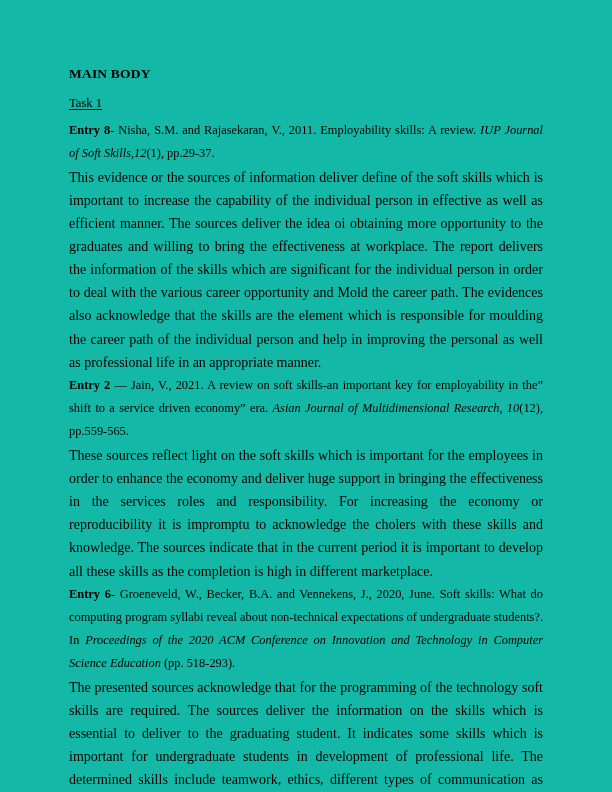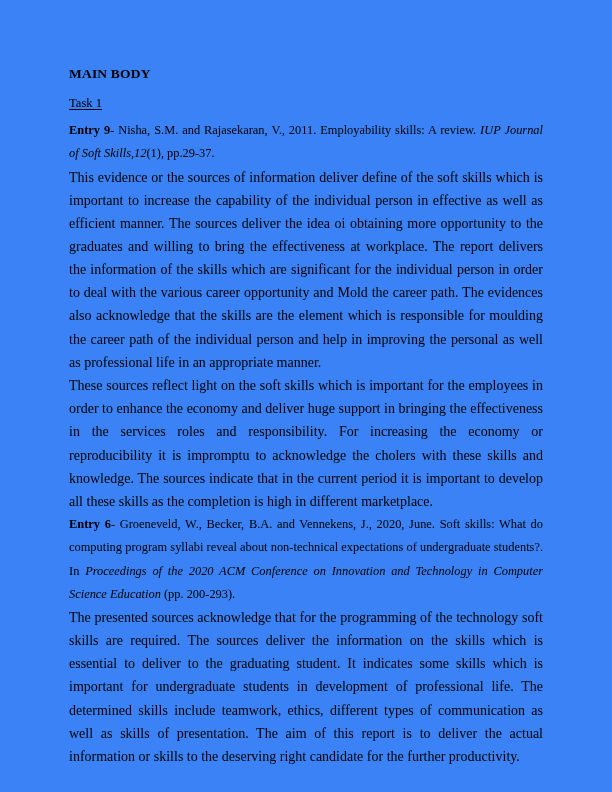--- a/index.html
+++ b/index.html
@@ -11,21 +11,21 @@
     width: 612px;
     height: 792px;
     font-family: "Liberation Serif", "DejaVu Serif", serif;
     color: #000000;
     -webkit-font-smoothing: antialiased;
   }
   .page {
     position: relative;
     width: 612px;
     height: 792px;
-    background: #3b82f6;
+    background: #14b8a6;
     box-sizing: border-box;
     padding: 66px 69px 0 69px;
   }
   .doc-body {
     width: 474px;
   }
   h1.main-title {
     font-size: 13.5px;
     font-weight: bold;
     margin: 0 0 11px 0;
@@ -62,25 +62,26 @@
 </head>
 <body>
 
 <div class="page">
   <div class="doc-body">
 
     <h1 class="main-title">MAIN BODY</h1>
 
     <div class="task-heading"><span class="u">Task 1</span></div>
 
-    <p class="entry"><b>Entry 9</b><span>- </span><span>Nisha, S.M. and Rajasekaran, V., 2011. Employability skills: A review. </span><i>IUP Journal of Soft Skills,12</i><span>(1), pp.29-37.</span></p>
+    <p class="entry"><b>Entry 8</b><span>- </span><span>Nisha, S.M. and Rajasekaran, V., 2011. Employability skills: A review. </span><i>IUP Journal of Soft Skills,12</i><span>(1), pp.29-37.</span></p>
 
     <p class="para">This evidence or the sources of information deliver define of the soft skills  which is important to increase the capability of the individual person in effective as well as efficient manner.   The sources deliver the idea oi obtaining  more opportunity to the graduates and willing to bring the effectiveness at workplace.  The report delivers the information of the skills which are significant for the individual person in order to deal with the various career opportunity and Mold  the career path.   The evidences also acknowledge that the skills are the element which is responsible for moulding the career path of the individual person  and help in improving the personal as well as professional life in an appropriate manner.</p>
 
+    <p class="entry"><b>Entry 2</b><span> — </span><span>Jain, V., 2021. A review on soft skills-an important key for employability in the” shift to a service driven economy” era. </span><i>Asian Journal of Multidimensional Research, 10</i><span>(12), pp.559-565.</span></p>
 
     <p class="para">These sources reflect light on the soft skills which is important for the employees in order to enhance the economy and deliver huge  support in bringing the effectiveness in the services roles and responsibility.    For increasing the economy or reproducibility it is impromptu to acknowledge the cholers with these skills and knowledge.    The sources indicate that in the current period it is important to develop all these skills as the completion is high in different marketplace.</p>
 
-    <p class="entry"><b>Entry 6</b><span>- </span><span>Groeneveld, W., Becker, B.A. and Vennekens, J., 2020, June. Soft skills: What do computing program syllabi reveal about non-technical expectations of undergraduate students?. In </span><i>Proceedings of the 2020 ACM Conference on Innovation and Technology in Computer Science Education</i><span> (pp. 200-293).</span></p>
+    <p class="entry"><b>Entry 6</b><span>- </span><span>Groeneveld, W., Becker, B.A. and Vennekens, J., 2020, June. Soft skills: What do computing program syllabi reveal about non-technical expectations of undergraduate students?. In </span><i>Proceedings of the 2020 ACM Conference on Innovation and Technology in Computer Science Education</i><span> (pp. 518-293).</span></p>
 
     <p class="para">The presented sources acknowledge that  for the programming of the  technology  soft skills are required. The sources deliver the information on the skills which is essential to deliver to the graduating student. It indicates some   skills which is important for undergraduate students in development of  professional life.  The determined skills include teamwork, ethics, different types of communication as well as  skills of presentation.  The aim of this report is to deliver the actual information or skills to the  deserving right candidate for the further productivity.</p>
 
   </div>
 </div>
 
 </body></html>

